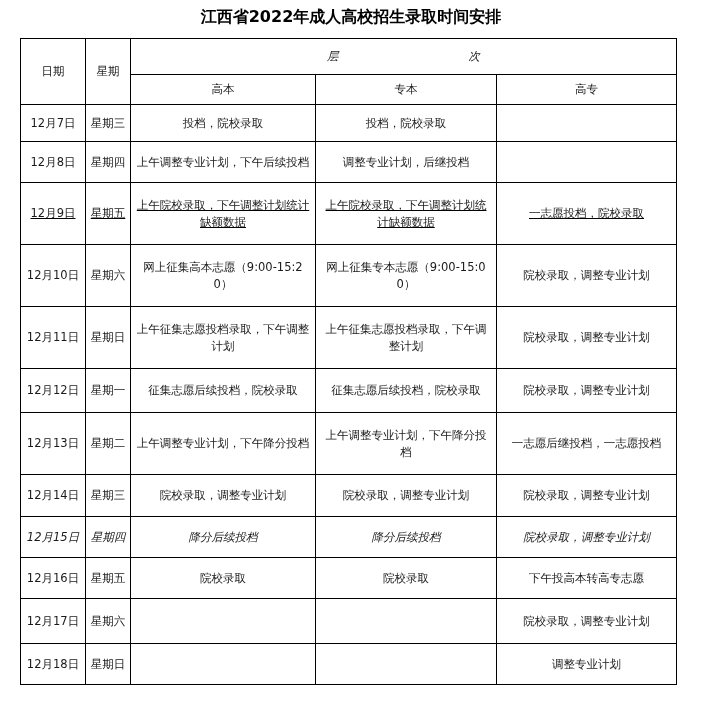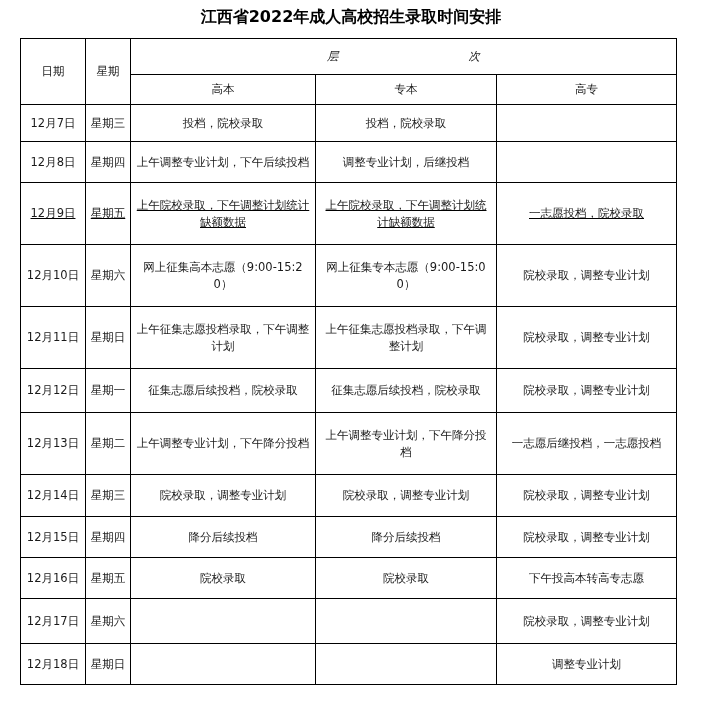--- a/index.html
+++ b/index.html
@@ -162,21 +162,21 @@
             <td>上午调整专业计划，下午降分投档</td>
             <td>一志愿后继投档，一志愿投档</td>
           </tr>
           <tr style="height: 42px;">
             <td>12月14日</td>
             <td>星期三</td>
             <td>院校录取，调整专业计划</td>
             <td>院校录取，调整专业计划</td>
             <td>院校录取，调整专业计划</td>
           </tr>
-          <tr style="height: 41px;">
+          <tr style="height: 41px; font-style: italic;">
             <td>12月15日</td>
             <td>星期四</td>
             <td>降分后续投档</td>
             <td>降分后续投档</td>
             <td>院校录取，调整专业计划</td>
           </tr>
           <tr style="height: 41px;">
             <td>12月16日</td>
             <td>星期五</td>
             <td>院校录取</td>

